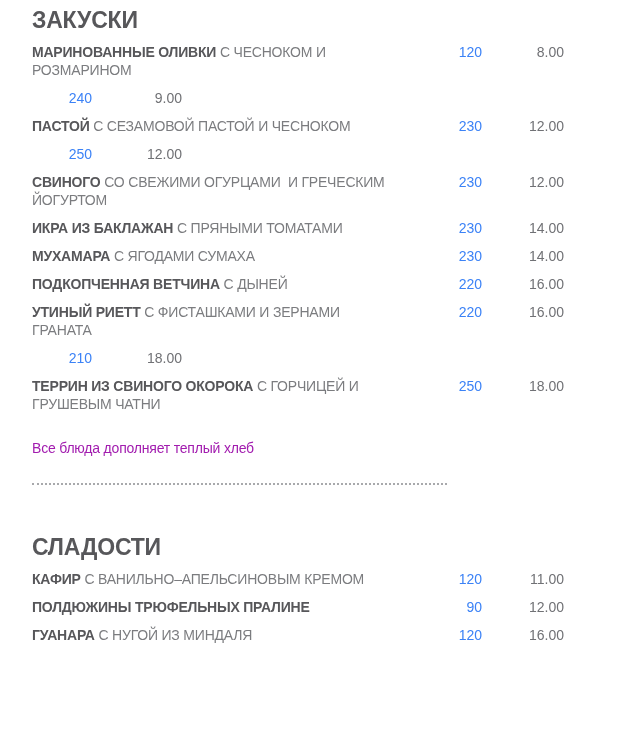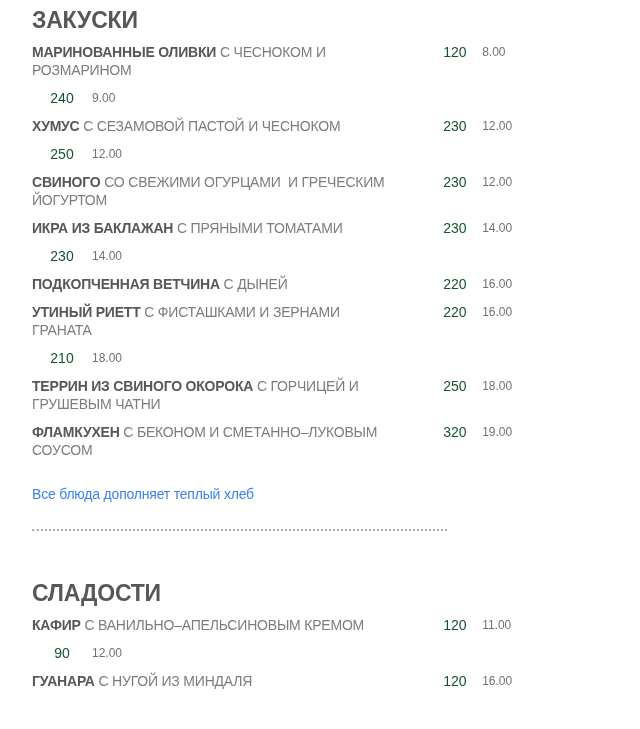--- a/index.html
+++ b/index.html
@@ -11,24 +11,24 @@
   .page{padding:6px 6px 0 32px;box-sizing:border-box;width:570px;}
   .section-title{
     font-size:23px;font-weight:bold;color:#57575a;
     line-height:28px;margin:0 0 9px 0;letter-spacing:-0.2px;
   }
   .menu-section{margin:0;}
   .row{display:flex;align-items:flex-start;margin-bottom:10px;}
   .c-name{width:435px;font-size:14px;line-height:18px;letter-spacing:-0.2px;}
   .nm{font-weight:bold;color:#57575a;white-space:pre-wrap;}
   .ds{color:#7b7c7f;white-space:pre-wrap;}
-  .c-weight{width:60px;text-align:center;font-size:14px;line-height:18px;color:#14532d;}
-  .c-price{width:90px;font-size:12px;line-height:18px;color:#707175;}
+  .c-weight{width:60px;text-align:right;font-size:14px;line-height:18px;color:#3b82f6;}
+  .c-price{width:90px;text-align:right;font-size:14px;line-height:18px;color:#707175;}
   .note{
-    margin-top:26px;font-size:14px;line-height:18px;color:#3b82f6;letter-spacing:-0.2px;
+    margin-top:26px;font-size:14px;line-height:18px;color:#a21caf;letter-spacing:-0.2px;
   }
   .divider{
     margin-top:26px;width:415px;height:0;
     border-top:2px dotted #a8a9ac;
   }
   .section-gap{height:48px;}
 </style>
 </head>
 <body>
 
@@ -47,21 +47,21 @@
       <div class="c-price">8.00</div>
     </div>
 
     <div class="row">
       <div class="c-weight">240</div>
       <div class="c-price">9.00</div>
     </div>
 
     <div class="row">
       <div class="c-name">
-        <span class="nm">ХУМУС</span>
+        <span class="nm">ПАСТОЙ</span>
         <span class="ds">С СЕЗАМОВОЙ ПАСТОЙ И ЧЕСНОКОМ</span>
       </div>
       <div class="c-weight">230</div>
       <div class="c-price">12.00</div>
     </div>
 
     <div class="row">
       <div class="c-weight">250</div>
       <div class="c-price">12.00</div>
     </div>
@@ -79,20 +79,24 @@
     <div class="row">
       <div class="c-name">
         <span class="nm">ИКРА ИЗ БАКЛАЖАН</span>
         <span class="ds">С ПРЯНЫМИ ТОМАТАМИ</span>
       </div>
       <div class="c-weight">230</div>
       <div class="c-price">14.00</div>
     </div>
 
     <div class="row">
+      <div class="c-name">
+        <span class="nm">МУХАМАРА</span>
+        <span class="ds">С ЯГОДАМИ СУМАХА</span>
+      </div>
       <div class="c-weight">230</div>
       <div class="c-price">14.00</div>
     </div>
 
     <div class="row">
       <div class="c-name">
         <span class="nm">ПОДКОПЧЕННАЯ ВЕТЧИНА</span>
         <span class="ds">С ДЫНЕЙ</span>
       </div>
       <div class="c-weight">220</div>
@@ -117,49 +121,44 @@
     <div class="row">
       <div class="c-name">
         <span class="nm">ТЕРРИН ИЗ СВИНОГО ОКОРОКА</span>
         <span class="ds">С ГОРЧИЦЕЙ И
 ГРУШЕВЫМ ЧАТНИ</span>
       </div>
       <div class="c-weight">250</div>
       <div class="c-price">18.00</div>
     </div>
 
-    <div class="row">
-      <div class="c-name">
-        <span class="nm">ФЛАМКУХЕН</span>
-        <span class="ds">С БЕКОНОМ И СМЕТАННО–ЛУКОВЫМ
-СОУСОМ</span>
-      </div>
-      <div class="c-weight">320</div>
-      <div class="c-price">19.00</div>
-    </div>
 
     <div class="note">Все блюда дополняет теплый хлеб</div>
     <div class="divider"></div>
   </div>
 
   <div class="section-gap"></div>
 
   <div class="menu-section">
     <h1 class="section-title">СЛАДОСТИ</h1>
 
     <div class="row">
       <div class="c-name">
         <span class="nm">КАФИР</span>
         <span class="ds">С ВАНИЛЬНО–АПЕЛЬСИНОВЫМ КРЕМОМ</span>
       </div>
       <div class="c-weight">120</div>
       <div class="c-price">11.00</div>
     </div>
 
     <div class="row">
+      <div class="c-name">
+        <span class="nm">ПОЛДЮЖИНЫ ТРЮФЕЛЬНЫХ ПРАЛИНЕ</span>
+        <span class="ds"></span>
+      </div>
       <div class="c-weight">90</div>
       <div class="c-price">12.00</div>
     </div>
 
     <div class="row">
       <div class="c-name">
         <span class="nm">ГУАНАРА</span>
         <span class="ds">С НУГОЙ ИЗ МИНДАЛЯ</span>
       </div>
       <div class="c-weight">120</div>

